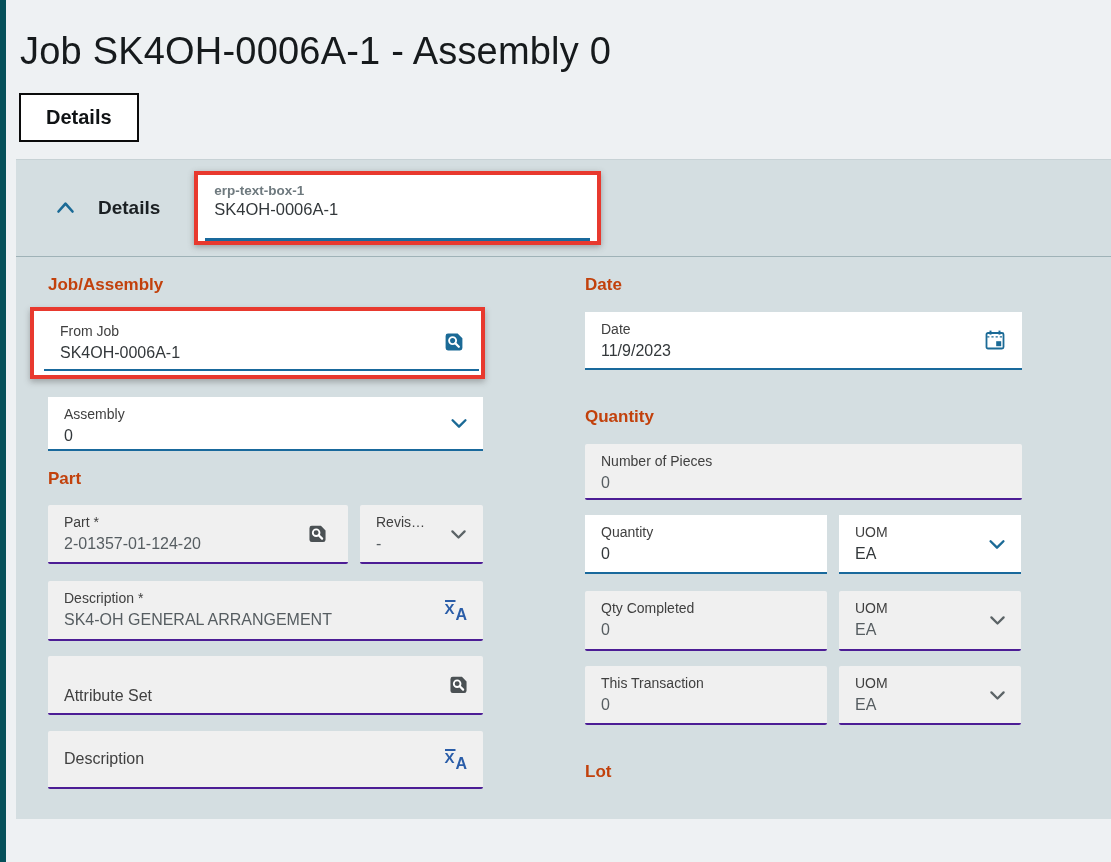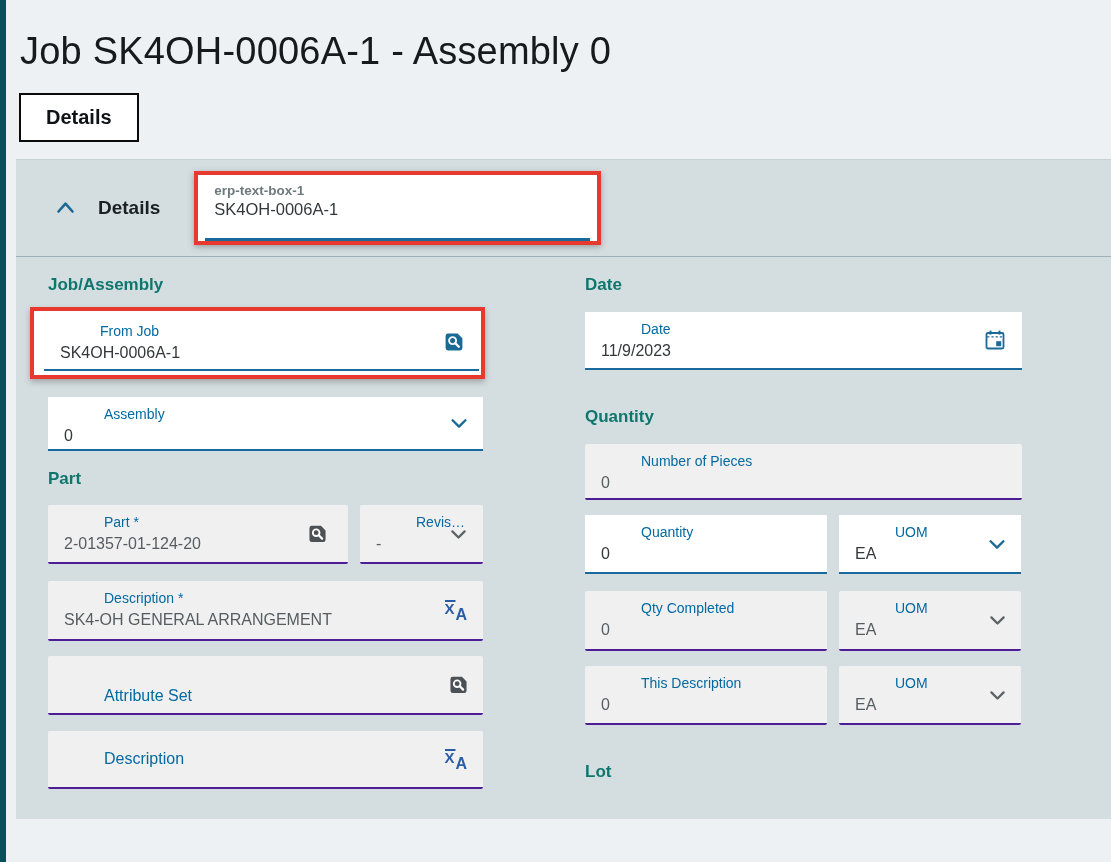--- a/index.html
+++ b/index.html
@@ -59,27 +59,27 @@
     height:63px; padding:5px 9px 0 9px;
     border-bottom:3px solid #19699C;
   }
   .hl-box .bare label { display:block; font-size:13.5px; font-weight:700; color:#6E797E; }
   .hl-box .bare .val { font-size:16.5px; color:#33383B; margin-top:2px; }
 
   .panel-body { display:flex; padding:18px 0 0 32px; }
   .col-left  { width:435px; }
   .col-right { width:437px; margin-left:102px; }
 
-  .group-heading { font-size:17px; font-weight:700; color:#0f766e; line-height:20px; }
+  .group-heading { font-size:17px; font-weight:700; color:#c2410c; line-height:20px; }
 
   
   .field {
     position:relative; padding:8px 16px; height:58px; width:100%;
   }
-  .field label { display:block; font-size:14px; color:#0369a1; line-height:18px;margin-left:40px; }
+  .field label { display:block; font-size:14px; color:#404040; line-height:18px; }
   .field .val  { font-size:16px; color:#33383B; line-height:21px; margin-top:2px; }
   .field.white { background:#FFFFFF; border-bottom:2px solid #19699C; }
   .field.disabled { background:#F0F0F0; border-bottom:2px solid #4c1d95; border-radius:2px; }
   .field.disabled .val { color:#565D61; }
   .field.label-only { display:flex; align-items:center; }
   .field.label-only label { font-size:16px; }
   .ficon {
     position:absolute; right:13px; top:50%; transform:translateY(-50%);
     display:flex; align-items:center; cursor:pointer;
   }
@@ -272,21 +272,21 @@
             <span class="ficon">
               <svg width="21" height="21" viewBox="0 0 24 24">
                   <polyline points="5,9 12,16 19,9" fill="none" stroke="#5B6366" stroke-width="2.6" stroke-linecap="round" stroke-linejoin="round"></polyline>
                 </svg>
             </span>
           </div>
         </div>
 
         <div class="frow mt15">
           <div class="field disabled f-qty" style="height:59px;">
-            <label>This Description</label>
+            <label>This Transaction</label>
             <div class="val">0</div>
           </div>
           <div class="field disabled f-uom" style="height:59px;">
             <label>UOM</label>
             <div class="val">EA</div>
             <span class="ficon">
               <svg width="21" height="21" viewBox="0 0 24 24">
                   <polyline points="5,9 12,16 19,9" fill="none" stroke="#5B6366" stroke-width="2.6" stroke-linecap="round" stroke-linejoin="round"></polyline>
                 </svg>
             </span>

